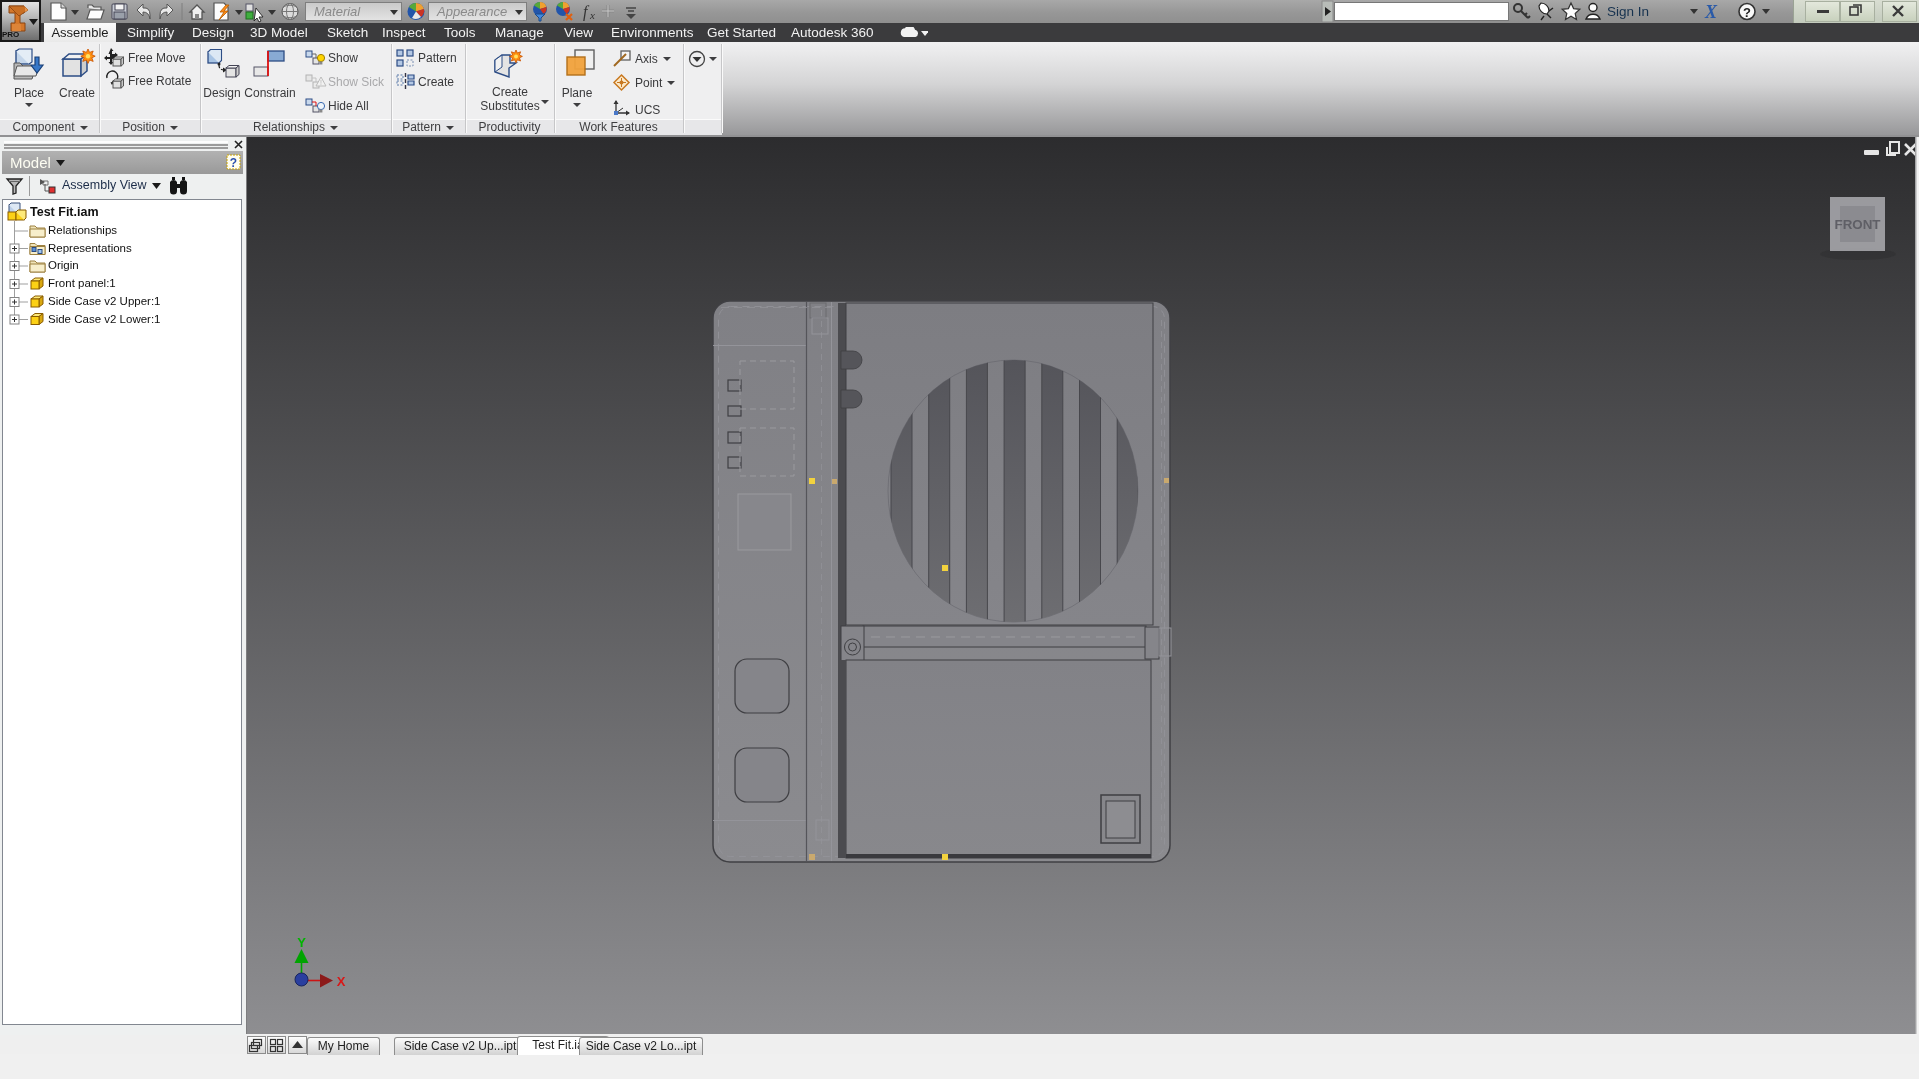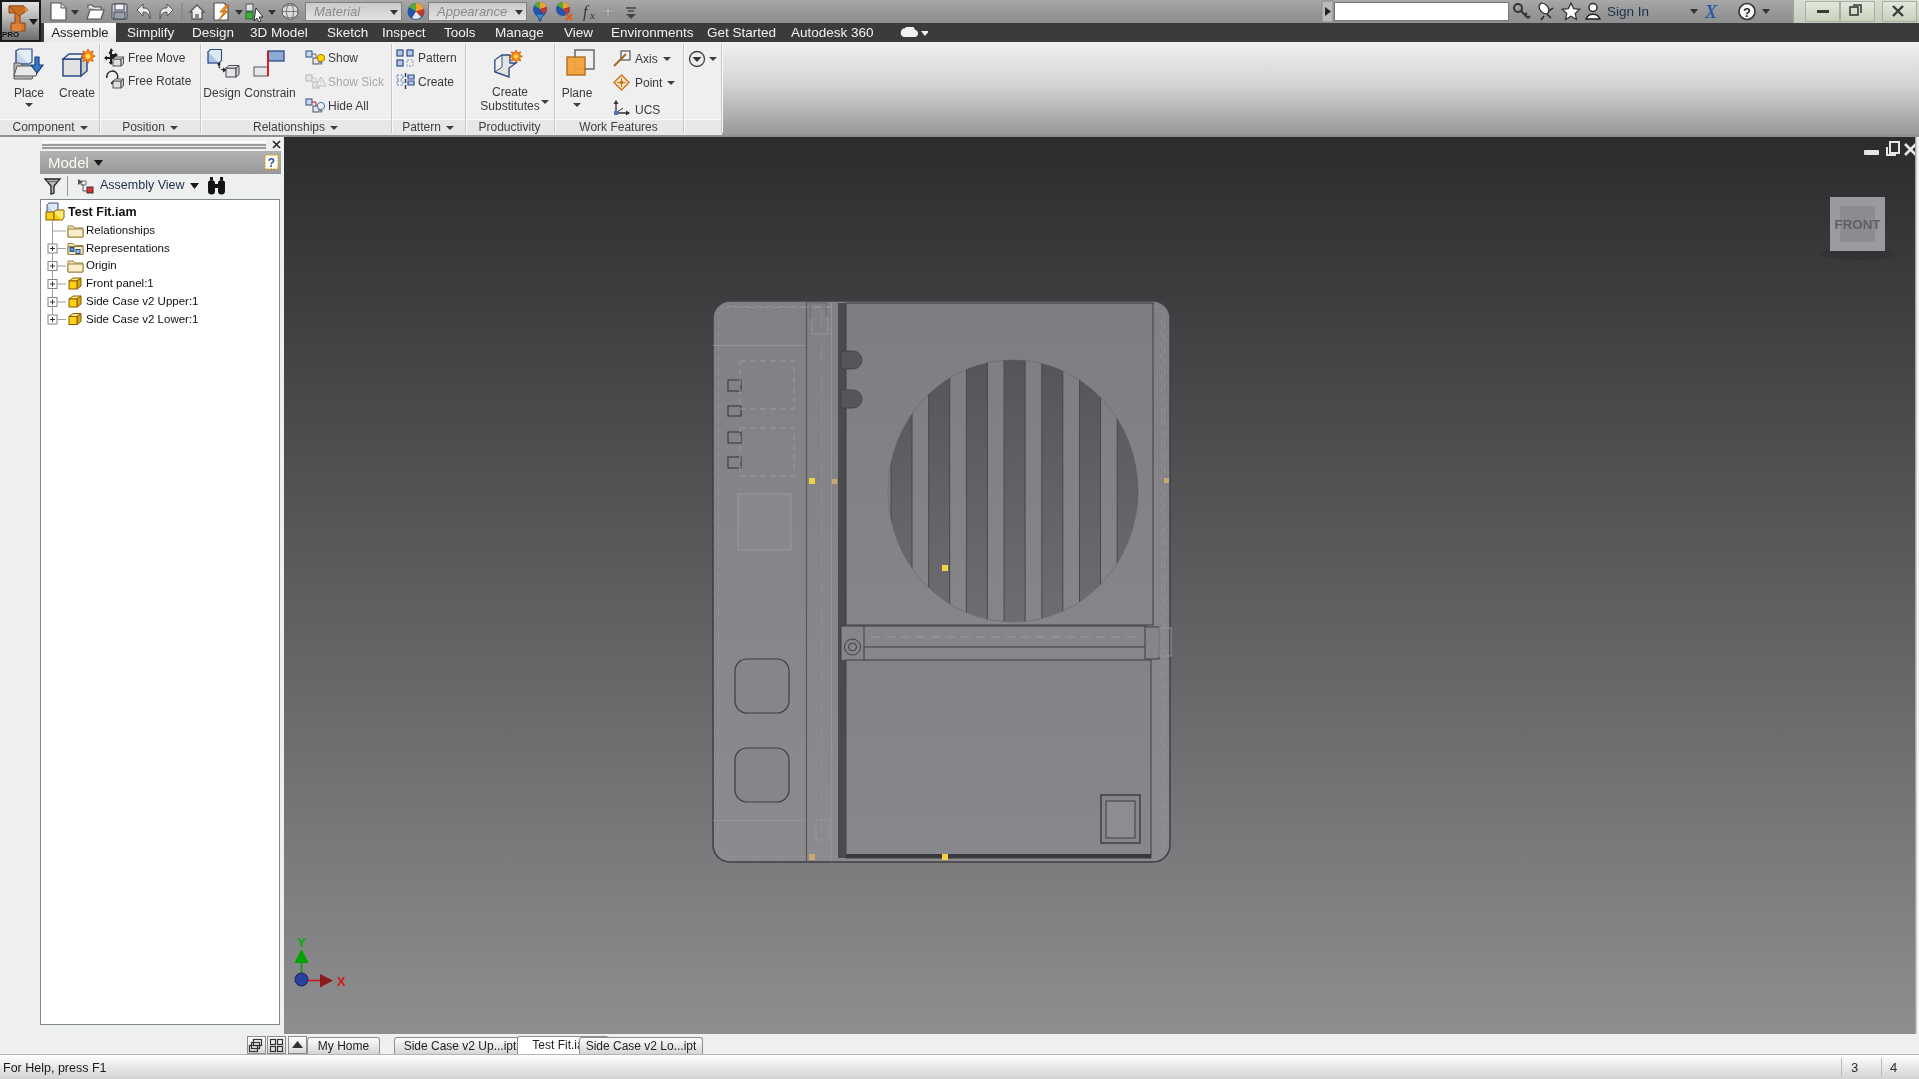--- a/index.html
+++ b/index.html
@@ -49,21 +49,21 @@
   .ddown { position:absolute; width:0; height:0; border-left:4px solid transparent; border-right:4px solid transparent; border-top:4px solid #3e3e40; }
 
   
   #ribline { left:0; top:135px; width:1919px; height:2px; background:#919193; }
   #viewport { left:246px; top:137px; width:1671px; height:897px; border-left:1px solid #7d7d7f;
     background:linear-gradient(180deg,#2c2c2e 0%,#8e8e91 100%); }
   #rightstrip { left:1915px; top:137px; width:4px; height:897px;
     background:linear-gradient(90deg,#909092,#f2f2f2 60%); }
 
   
-  #browser { left:0; top:137px; width:246px; height:898px; background:#eef0f0;margin-left:38px; }
+  #browser { left:0; top:137px; width:246px; height:898px; background:#eef0f0; }
   #grip { position:absolute; left:4px; top:4px; width:224px; height:8px;
     border-top:2px solid #fdfdfd; border-bottom:2px solid #9b9b9b; }
   #grip:before { content:""; position:absolute; left:0; top:1px; width:100%; height:2px; background:#9b9b9b; }
   #bheader { position:absolute; left:2px; top:14px; width:241px; height:23px;
     background:linear-gradient(180deg,#b2b2b2,#999999); }
   #bheader .t { position:absolute; left:8px; top:3px; font-size:15px; color:#fdfdf2; }
   #btoolbar { position:absolute; left:0px; top:38px; width:243px; height:23px; }
   #btree { position:absolute; left:2px; top:62px; width:240px; height:826px; background:#ffffff; border:1px solid #828790; }
   .trow { position:absolute; font-size:11.5px; color:#101010; white-space:nowrap; }
 
@@ -641,21 +641,14 @@
     </div>
     <div class="dtab" style="left:307px; width:73px">My Home</div>
     <div class="dtab" style="left:394px; width:132px">Side Case v2 Up...ipt</div>
     <div class="dtab active" style="left:517px; width:92px">Test Fit.iam<svg class="abs" style="right:4px;top:2px" width="9" height="9">
           <rect x="0.5" y="0.5" width="8" height="8" fill="none" stroke="#999"></rect>
           <path d="M2 2 l5 5 M7 2 l-5 5" stroke="#777" stroke-width="1"></path>
         </svg></div>
     <div class="dtab" style="left:579px; width:124px">Side Case v2 Lo...ipt</div>
   </div>
 
-  <div id="statusbar" class="abs">
-    <span class="msg">For Help, press F1</span>
-    <div class="ssep" style="left:1841px"></div>
-    <div class="ssep" style="left:1881px"></div>
-    <span class="snum" style="left:1851px">3</span>
-    <span class="snum" style="left:1890px">4</span>
-  </div>
 
 </div>
 
 </body></html>

